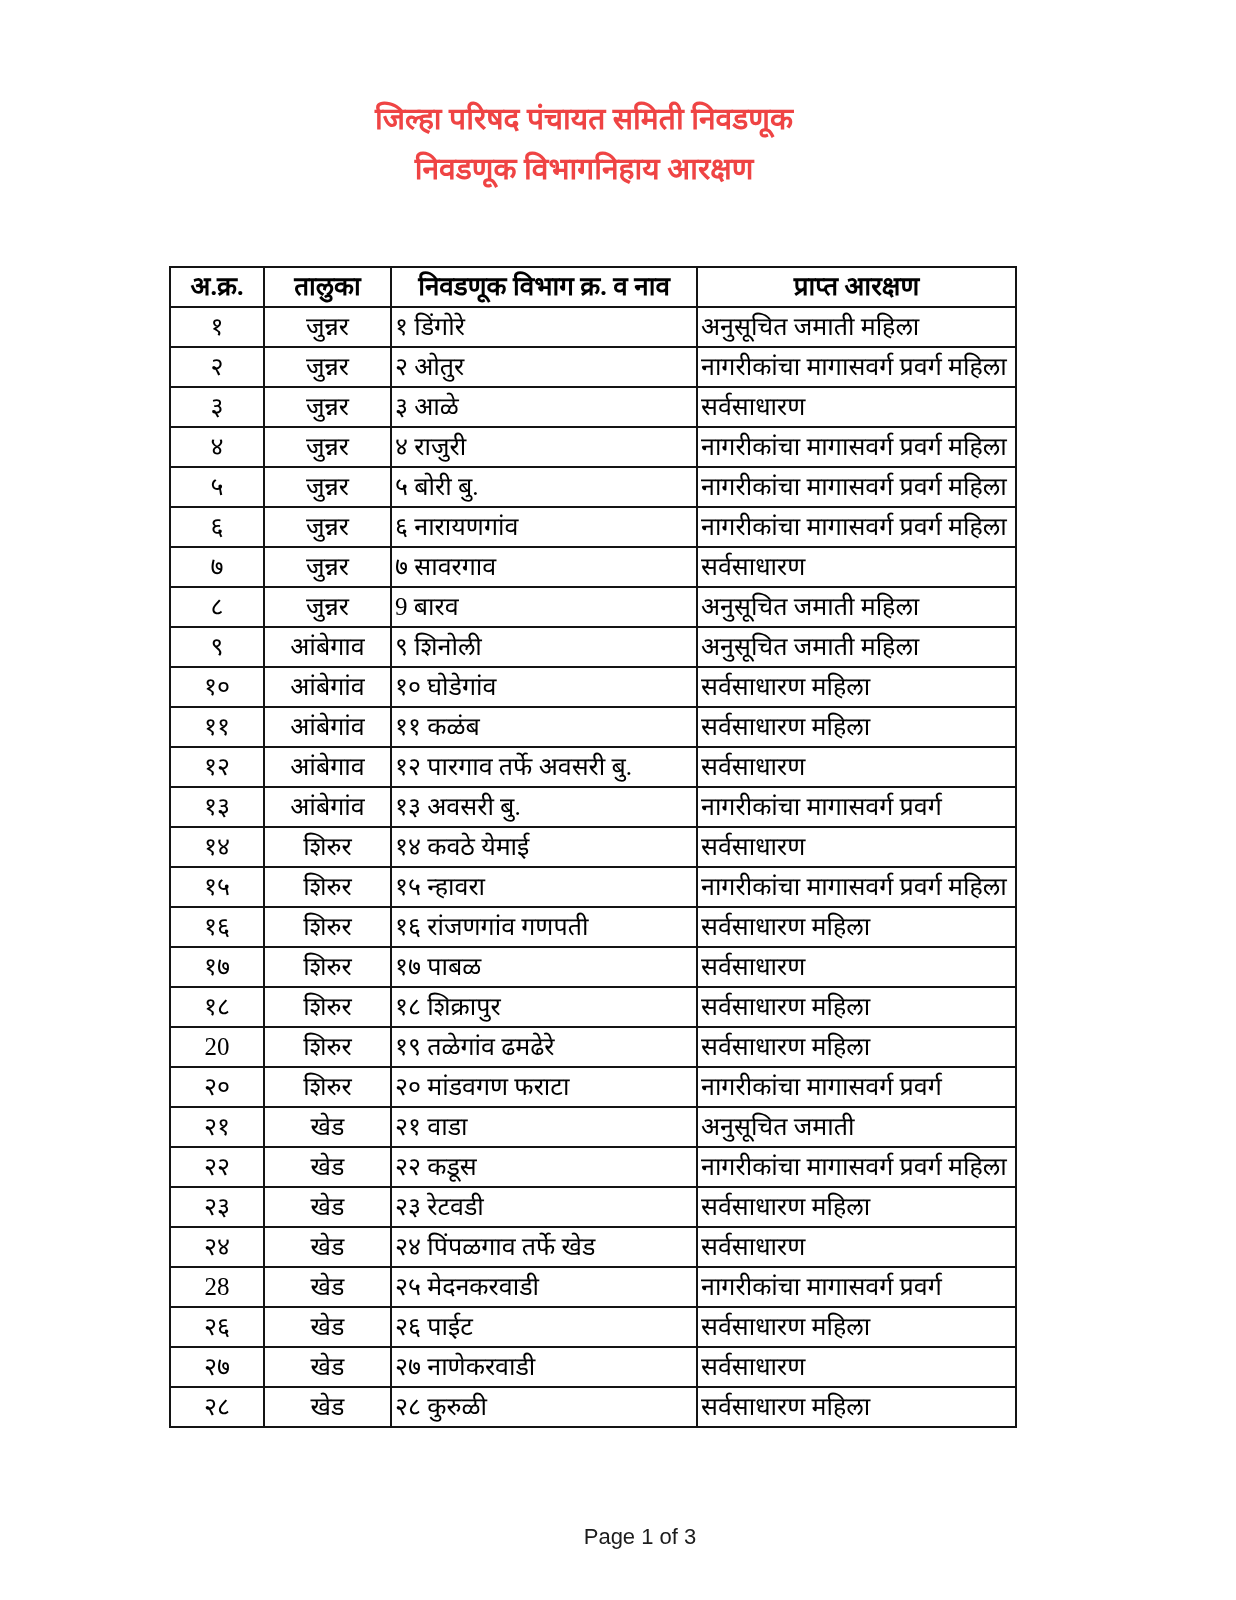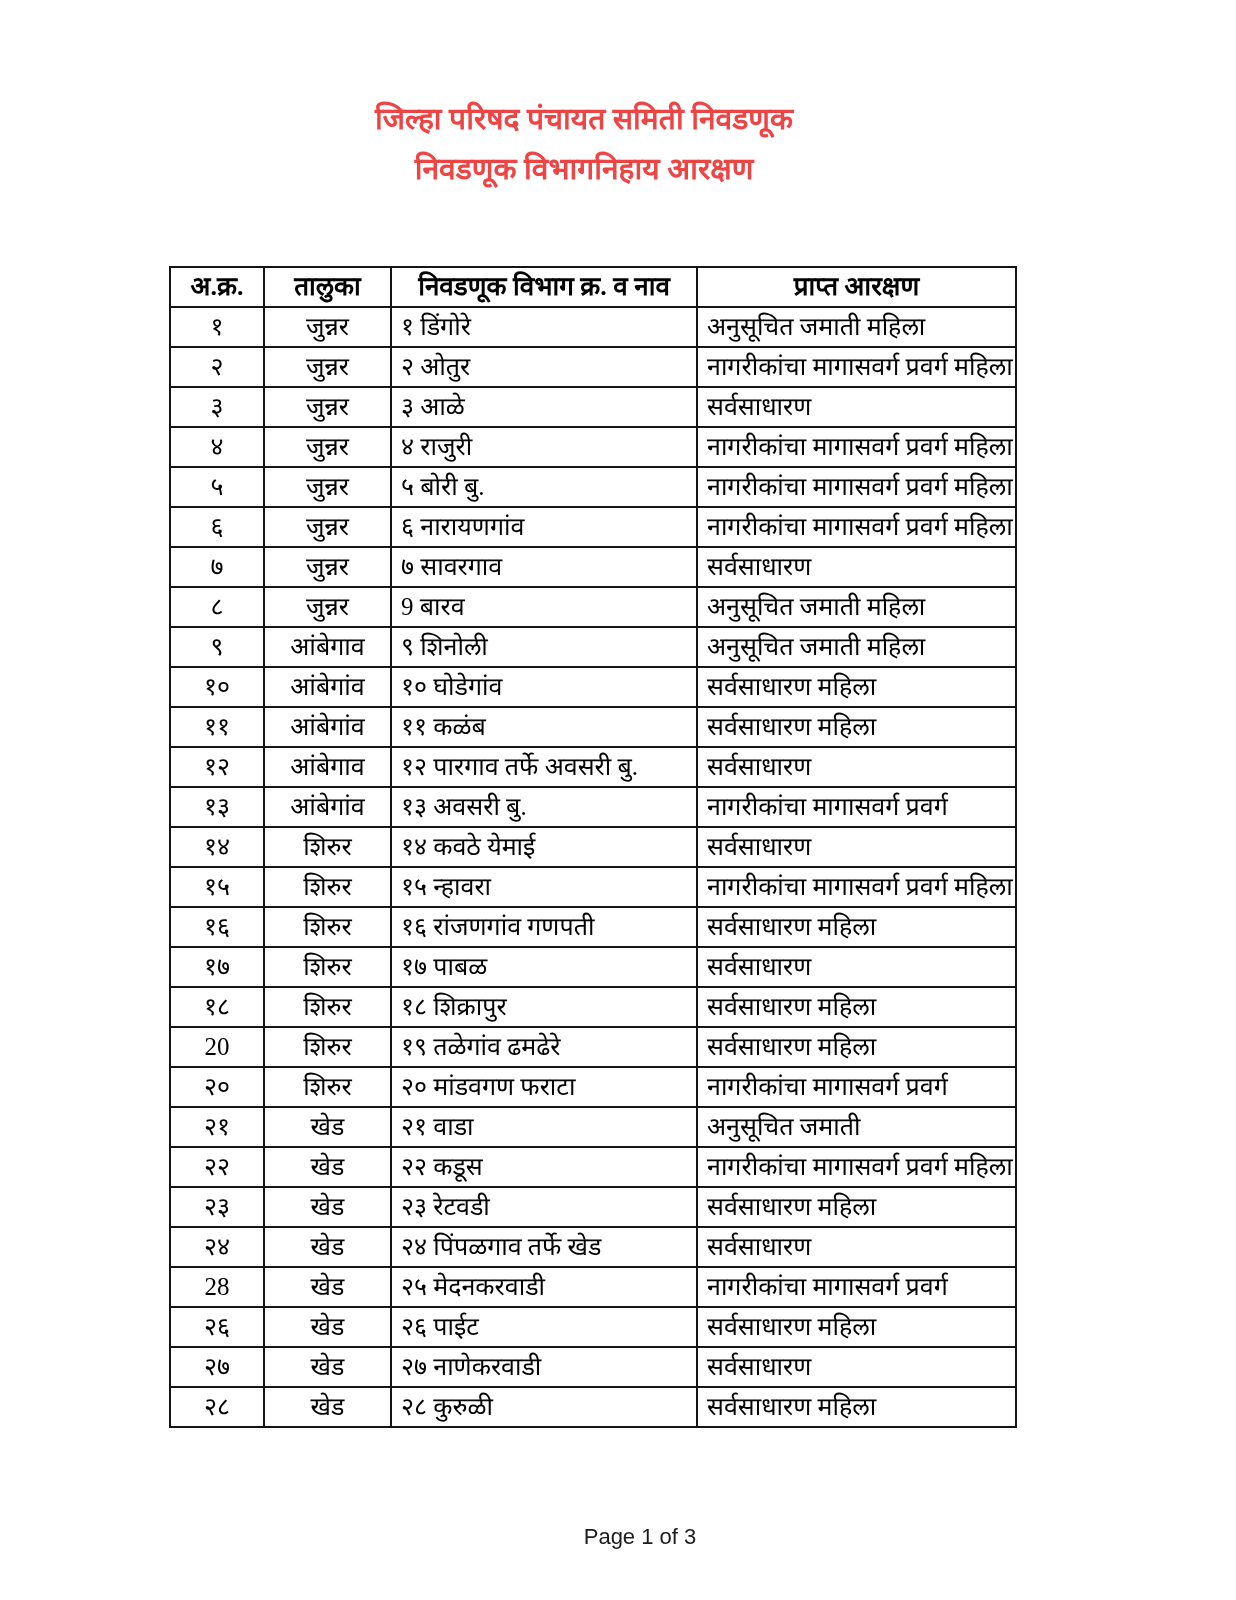--- a/index.html
+++ b/index.html
@@ -52,21 +52,21 @@
     white-space: nowrap;
   }
   table.reservation th {
     font-weight: 700;
     font-size: 26px;
     text-align: center;
   }
   table.reservation td.c0,
   table.reservation td.c1 { text-align: center; }
   table.reservation td.c2,
-  table.reservation td.c3 { text-align: left; padding-left: 9px; }
+  table.reservation td.c3 { text-align: left; padding-left: 3px; }
   .page-footer {
     position: absolute;
     top: 1524px;
     left: 0;
     width: 1280px;
     text-align: center;
     font-family: "Liberation Sans", "DejaVu Sans", sans-serif;
     font-size: 22px;
     color: #1c1c1c;
   }

